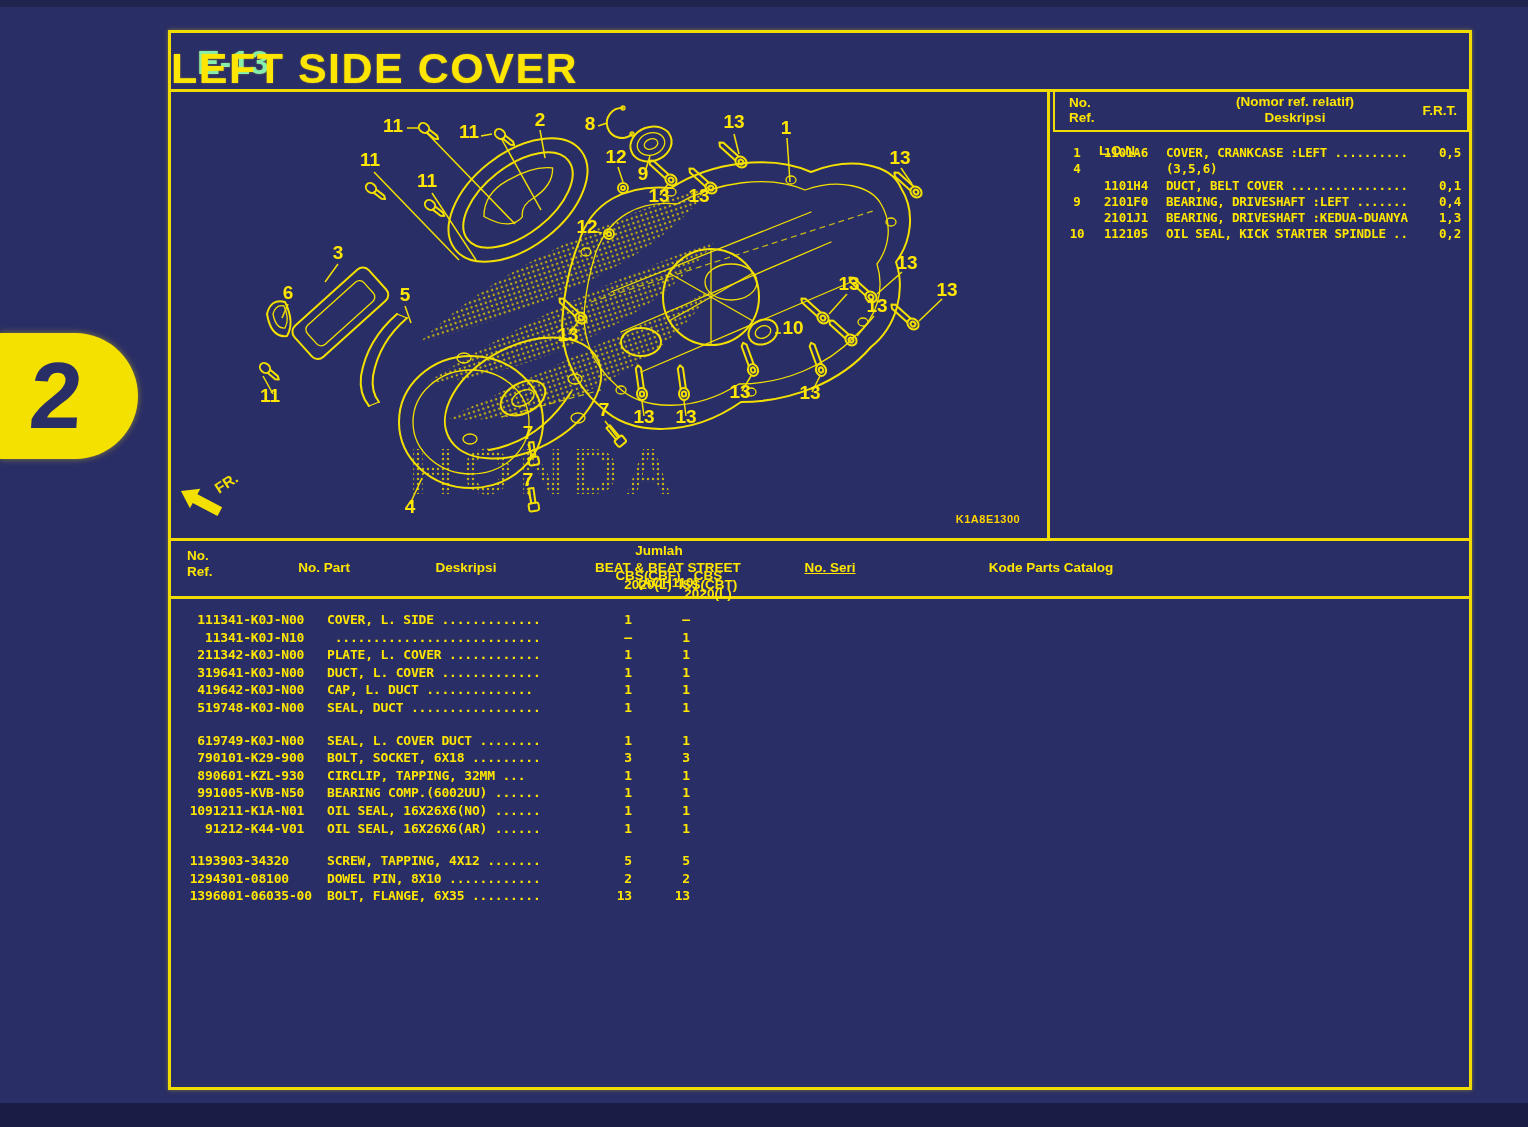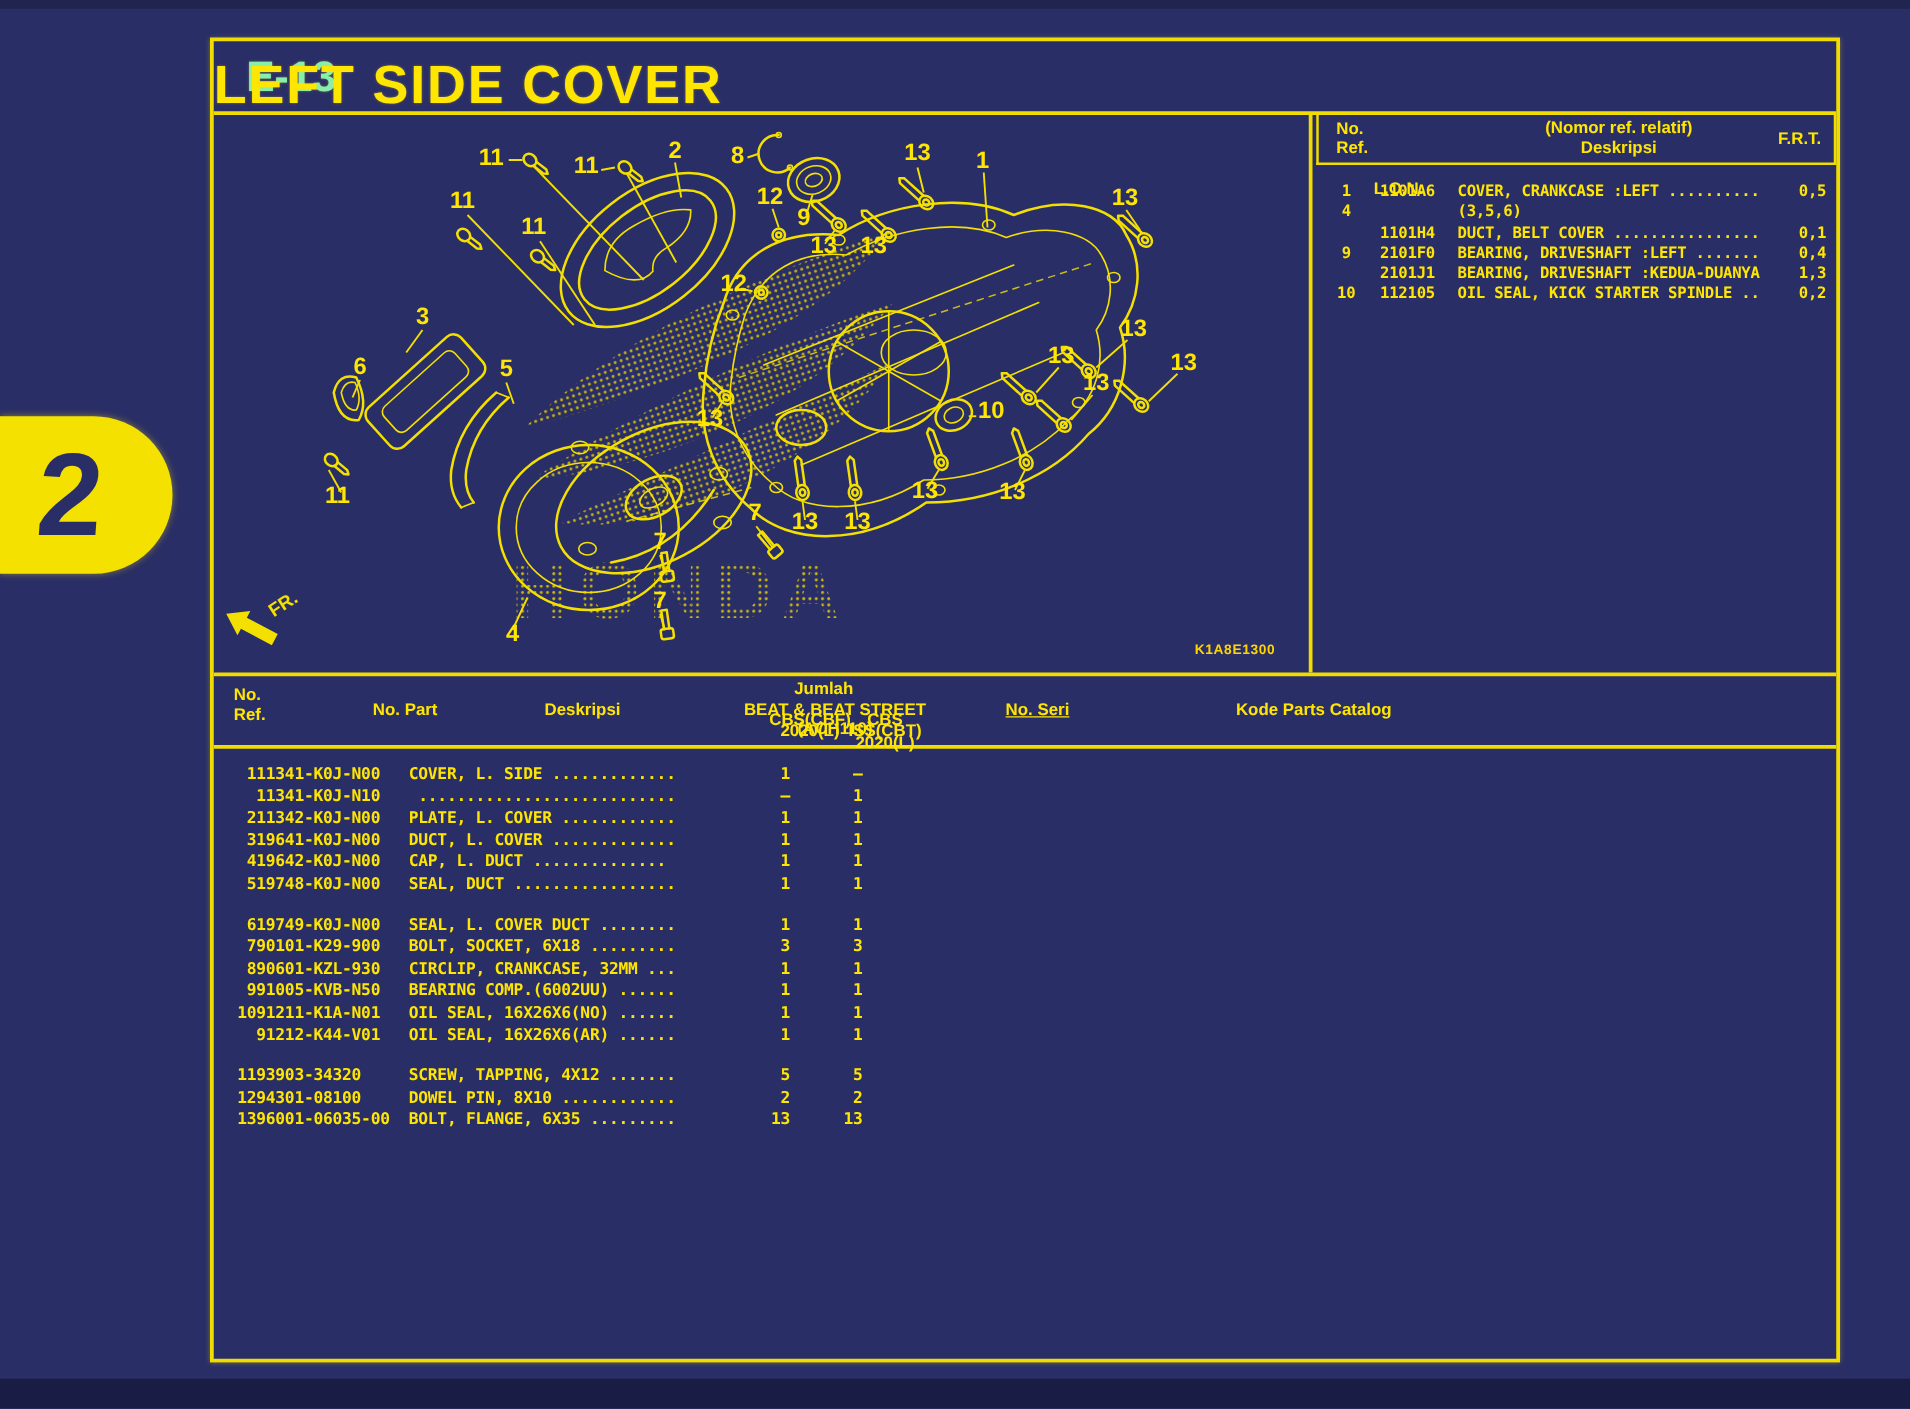--- a/index.html
+++ b/index.html
@@ -357,21 +357,21 @@
     </div>
     <div class="parts-rows" id="parts-rows">
         <div class="prow"><span class="p-ref">1</span><span class="p-part">11341-K0J-N00</span><span class="p-desc">COVER, L. SIDE .............</span><span class="p-q1">1</span><span class="p-q2">–</span></div>
         <div class="prow"><span class="p-ref"></span><span class="p-part">11341-K0J-N10</span><span class="p-desc"> ...........................</span><span class="p-q1">–</span><span class="p-q2">1</span></div>
         <div class="prow"><span class="p-ref">2</span><span class="p-part">11342-K0J-N00</span><span class="p-desc">PLATE, L. COVER ............</span><span class="p-q1">1</span><span class="p-q2">1</span></div>
         <div class="prow"><span class="p-ref">3</span><span class="p-part">19641-K0J-N00</span><span class="p-desc">DUCT, L. COVER .............</span><span class="p-q1">1</span><span class="p-q2">1</span></div>
         <div class="prow"><span class="p-ref">4</span><span class="p-part">19642-K0J-N00</span><span class="p-desc">CAP, L. DUCT ..............</span><span class="p-q1">1</span><span class="p-q2">1</span></div>
         <div class="prow"><span class="p-ref">5</span><span class="p-part">19748-K0J-N00</span><span class="p-desc">SEAL, DUCT .................</span><span class="p-q1">1</span><span class="p-q2">1</span></div>
         <div class="prow gap"><span class="p-ref">6</span><span class="p-part">19749-K0J-N00</span><span class="p-desc">SEAL, L. COVER DUCT ........</span><span class="p-q1">1</span><span class="p-q2">1</span></div>
         <div class="prow"><span class="p-ref">7</span><span class="p-part">90101-K29-900</span><span class="p-desc">BOLT, SOCKET, 6X18 .........</span><span class="p-q1">3</span><span class="p-q2">3</span></div>
-        <div class="prow"><span class="p-ref">8</span><span class="p-part">90601-KZL-930</span><span class="p-desc">CIRCLIP, CRANKCASE, 32MM ...</span><span class="p-q1">1</span><span class="p-q2">1</span></div>
+        <div class="prow"><span class="p-ref">8</span><span class="p-part">90601-KZL-930</span><span class="p-desc">CIRCLIP, TAPPING, 32MM ...</span><span class="p-q1">1</span><span class="p-q2">1</span></div>
         <div class="prow"><span class="p-ref">9</span><span class="p-part">91005-KVB-N50</span><span class="p-desc">BEARING COMP.(6002UU) ......</span><span class="p-q1">1</span><span class="p-q2">1</span></div>
         <div class="prow"><span class="p-ref">10</span><span class="p-part">91211-K1A-N01</span><span class="p-desc">OIL SEAL, 16X26X6(NO) ......</span><span class="p-q1">1</span><span class="p-q2">1</span></div>
         <div class="prow"><span class="p-ref"></span><span class="p-part">91212-K44-V01</span><span class="p-desc">OIL SEAL, 16X26X6(AR) ......</span><span class="p-q1">1</span><span class="p-q2">1</span></div>
         <div class="prow gap"><span class="p-ref">11</span><span class="p-part">93903-34320</span><span class="p-desc">SCREW, TAPPING, 4X12 .......</span><span class="p-q1">5</span><span class="p-q2">5</span></div>
         <div class="prow"><span class="p-ref">12</span><span class="p-part">94301-08100</span><span class="p-desc">DOWEL PIN, 8X10 ............</span><span class="p-q1">2</span><span class="p-q2">2</span></div>
         <div class="prow"><span class="p-ref">13</span><span class="p-part">96001-06035-00</span><span class="p-desc">BOLT, FLANGE, 6X35 .........</span><span class="p-q1">13</span><span class="p-q2">13</span></div>
       </div>
   </div>
 </div>
 

